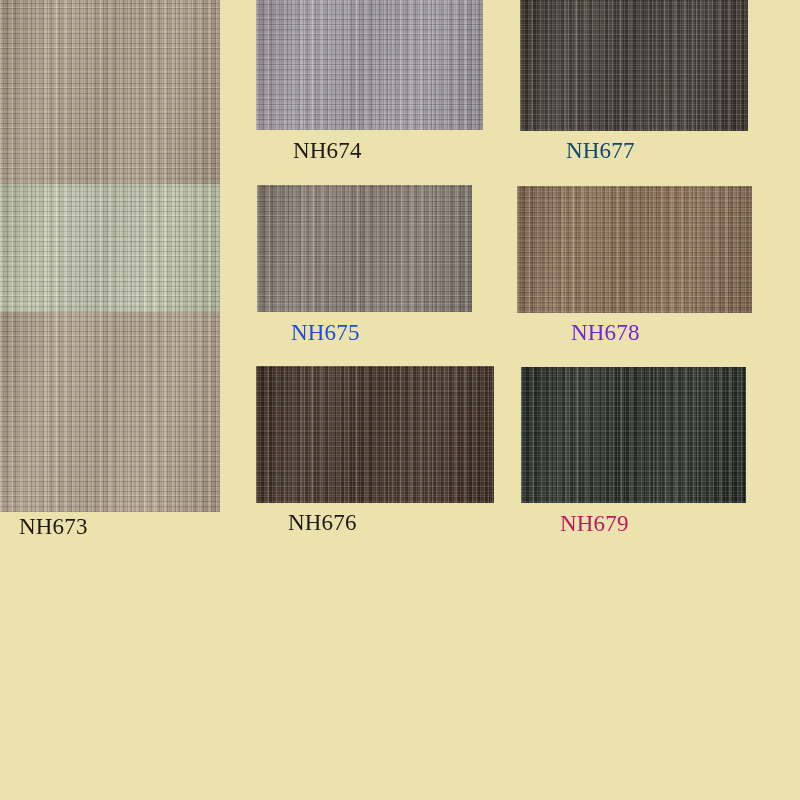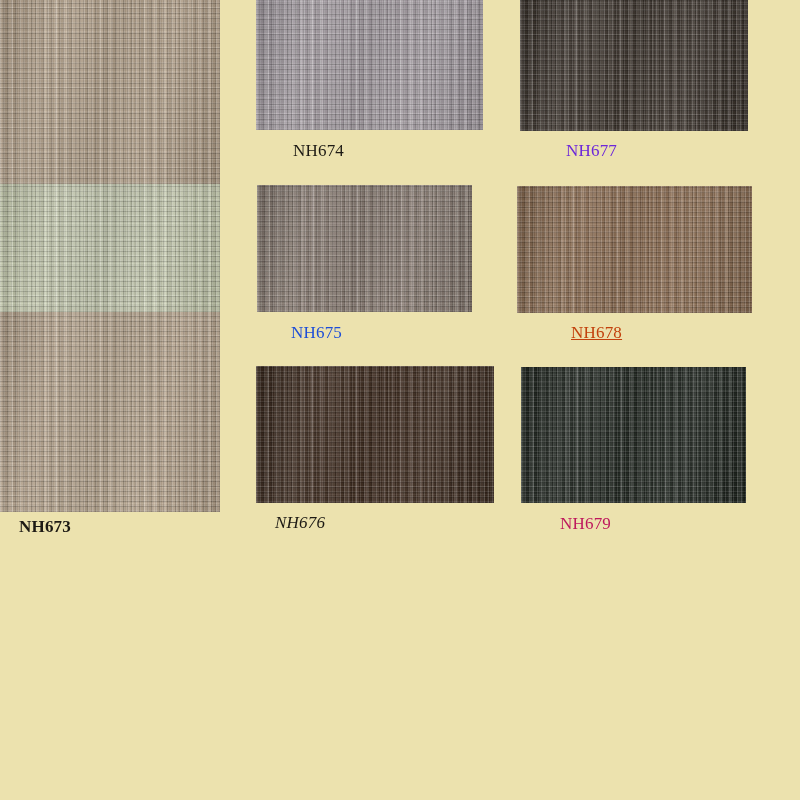--- a/index.html
+++ b/index.html
@@ -97,21 +97,21 @@
         rgba(0,0,0,0.07) 0%,
         rgba(255,255,255,0.05) 22%,
         rgba(0,0,0,0.05) 48%,
         rgba(255,255,255,0.045) 72%,
         rgba(0,0,0,0.06) 100%);
   }
 
   .swatch-label {
     position: absolute;
     color: #1d1a14;
-    font-size: 17px;
+    font-size: 23px;
     line-height: 20px;
     white-space: nowrap;
     letter-spacing: 0.2px;
   }
 
   
   #swatch-nh673 .band {
     position: absolute;
     left: 0;
     overflow: hidden;
@@ -134,56 +134,56 @@
         <div class="weave-noise"></div>
         <div class="weave-shade"></div>
       </div>
       <div class="band" style="top: 312px; height: 200px; width: 220px; background: linear-gradient(95deg, rgb(188, 168, 144) 0%, rgb(202, 183, 159) 30%, rgb(202, 183, 159) 62%, rgb(188, 168, 144) 100%);">
         <div class="weave"></div>
         <div class="weave-bricks"></div>
         <div class="weave-noise"></div>
         <div class="weave-shade"></div>
       </div>
     </div>
-    <div class="swatch-label" style="left: 19px; top: 517px; color: rgb(29, 26, 20); pointer-events: auto; font-weight: bold;">NH673</div>
+    <div class="swatch-label" style="left: 19px; top: 517px; color: rgb(29, 26, 20); pointer-events: auto;">NH673</div>
     <div class="swatch-img" id="swatch-nh674" style="left: 256px; top: 0px; width: 227px; height: 130px; pointer-events: auto; background: linear-gradient(95deg, rgb(168, 160, 167) 0%, rgb(182, 174, 180) 28%, rgb(182, 174, 180) 64%, rgb(168, 160, 167) 100%);">
       <div class="weave"></div>
       <div class="weave-bricks"></div>
       <div class="weave-noise"></div>
       <div class="weave-shade"></div>
     </div>
     <div class="swatch-label" style="left: 293px; top: 141px; color: rgb(29, 26, 20); pointer-events: auto;">NH674</div>
     <div class="swatch-img" id="swatch-nh675" style="left: 257px; top: 185px; width: 215px; height: 127px; pointer-events: auto; background: linear-gradient(95deg, rgb(136, 123, 113) 0%, rgb(152, 138, 128) 28%, rgb(152, 138, 128) 64%, rgb(136, 123, 113) 100%);">
       <div class="weave"></div>
       <div class="weave-bricks"></div>
       <div class="weave-noise"></div>
       <div class="weave-shade"></div>
     </div>
     <div class="swatch-label" style="left: 291px; top: 323px; color: #1d4ed8; pointer-events: auto;">NH675</div>
     <div class="swatch-img" id="swatch-nh676" style="left: 256px; top: 366px; width: 238px; height: 137px; pointer-events: auto; background: linear-gradient(95deg, rgb(59, 42, 30) 0%, rgb(74, 53, 39) 28%, rgb(74, 53, 39) 64%, rgb(59, 42, 30) 100%);">
       <div class="weave"></div>
       <div class="weave-bricks"></div>
       <div class="weave-noise"></div>
       <div class="weave-shade"></div>
     </div>
-    <div class="swatch-label" style="left: 275px; top: 513px; color: rgb(29, 26, 20); pointer-events: auto; font-style: italic;">NH676</div>
+    <div class="swatch-label" style="left: 288px; top: 513px; color: rgb(29, 26, 20); pointer-events: auto;">NH676</div>
     <div class="swatch-img" id="swatch-nh677" style="left: 520px; top: 0px; width: 228px; height: 131px; pointer-events: auto; background: linear-gradient(95deg, rgb(58, 50, 43) 0%, rgb(72, 63, 55) 28%, rgb(72, 63, 55) 64%, rgb(58, 50, 43) 100%);">
       <div class="weave"></div>
       <div class="weave-bricks"></div>
       <div class="weave-noise"></div>
       <div class="weave-shade"></div>
     </div>
-    <div class="swatch-label" style="left: 566px; top: 141px; color: #6d28d9; pointer-events: auto;">NH677</div>
+    <div class="swatch-label" style="left: 566px; top: 141px; color: #0c4a6e; pointer-events: auto;">NH677</div>
     <div class="swatch-img" id="swatch-nh678" style="left: 517px; top: 186px; width: 235px; height: 127px; pointer-events: auto; background: linear-gradient(95deg, rgb(139, 108, 81) 0%, rgb(156, 123, 94) 28%, rgb(156, 123, 94) 64%, rgb(139, 108, 81) 100%);">
       <div class="weave"></div>
       <div class="weave-bricks"></div>
       <div class="weave-noise"></div>
       <div class="weave-shade"></div>
     </div>
-    <div class="swatch-label" style="left: 571px; top: 323px; color: #c2410c; pointer-events: auto; text-decoration: underline;">NH678</div>
+    <div class="swatch-label" style="left: 571px; top: 323px; color: #6d28d9; pointer-events: auto;">NH678</div>
     <div class="swatch-img" id="swatch-nh679" style="left: 521px; top: 367px; width: 225px; height: 136px; pointer-events: auto; background: linear-gradient(95deg, rgb(31, 38, 31) 0%, rgb(42, 49, 42) 28%, rgb(42, 49, 42) 64%, rgb(31, 38, 31) 100%);">
       <div class="weave"></div>
       <div class="weave-bricks"></div>
       <div class="weave-noise"></div>
       <div class="weave-shade"></div>
     </div>
     <div class="swatch-label" style="left: 560px; top: 514px; color: #be185d; pointer-events: auto;">NH679</div>
   </div>
 
 </body></html>

